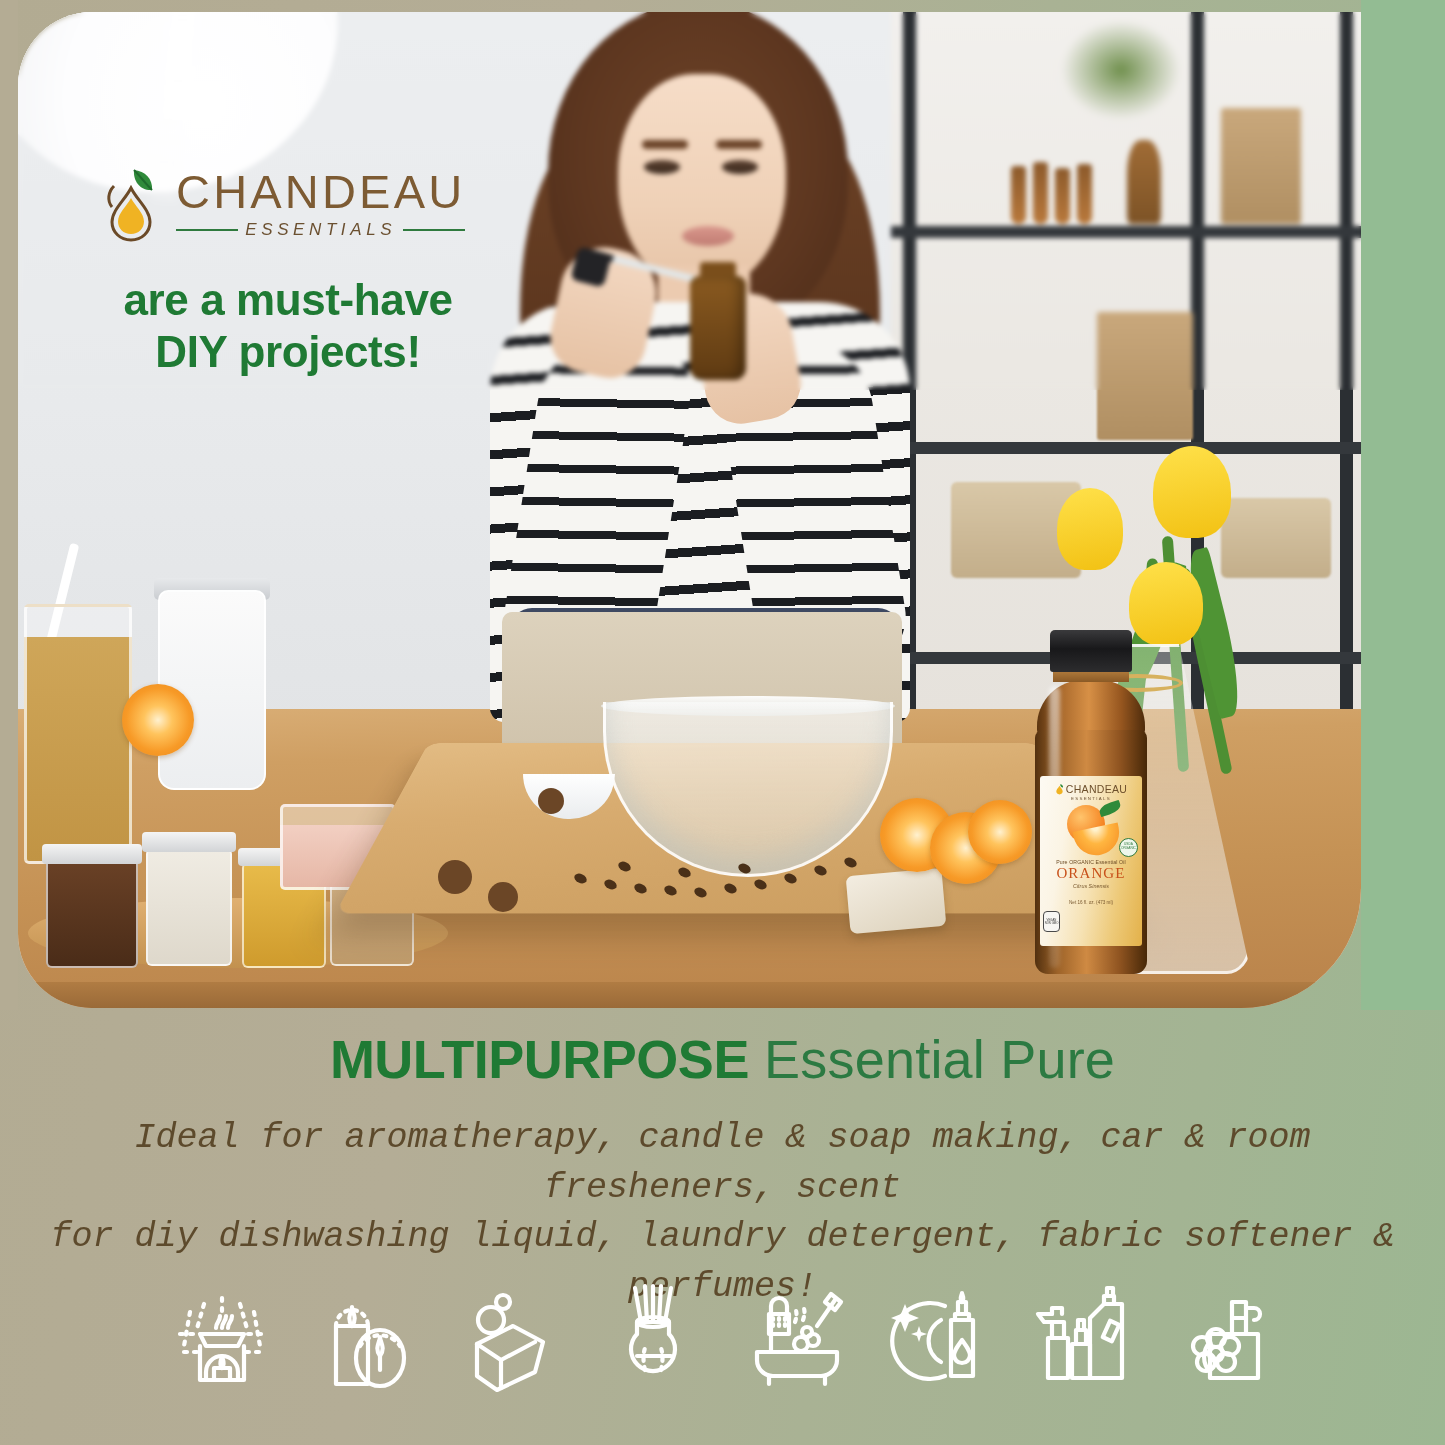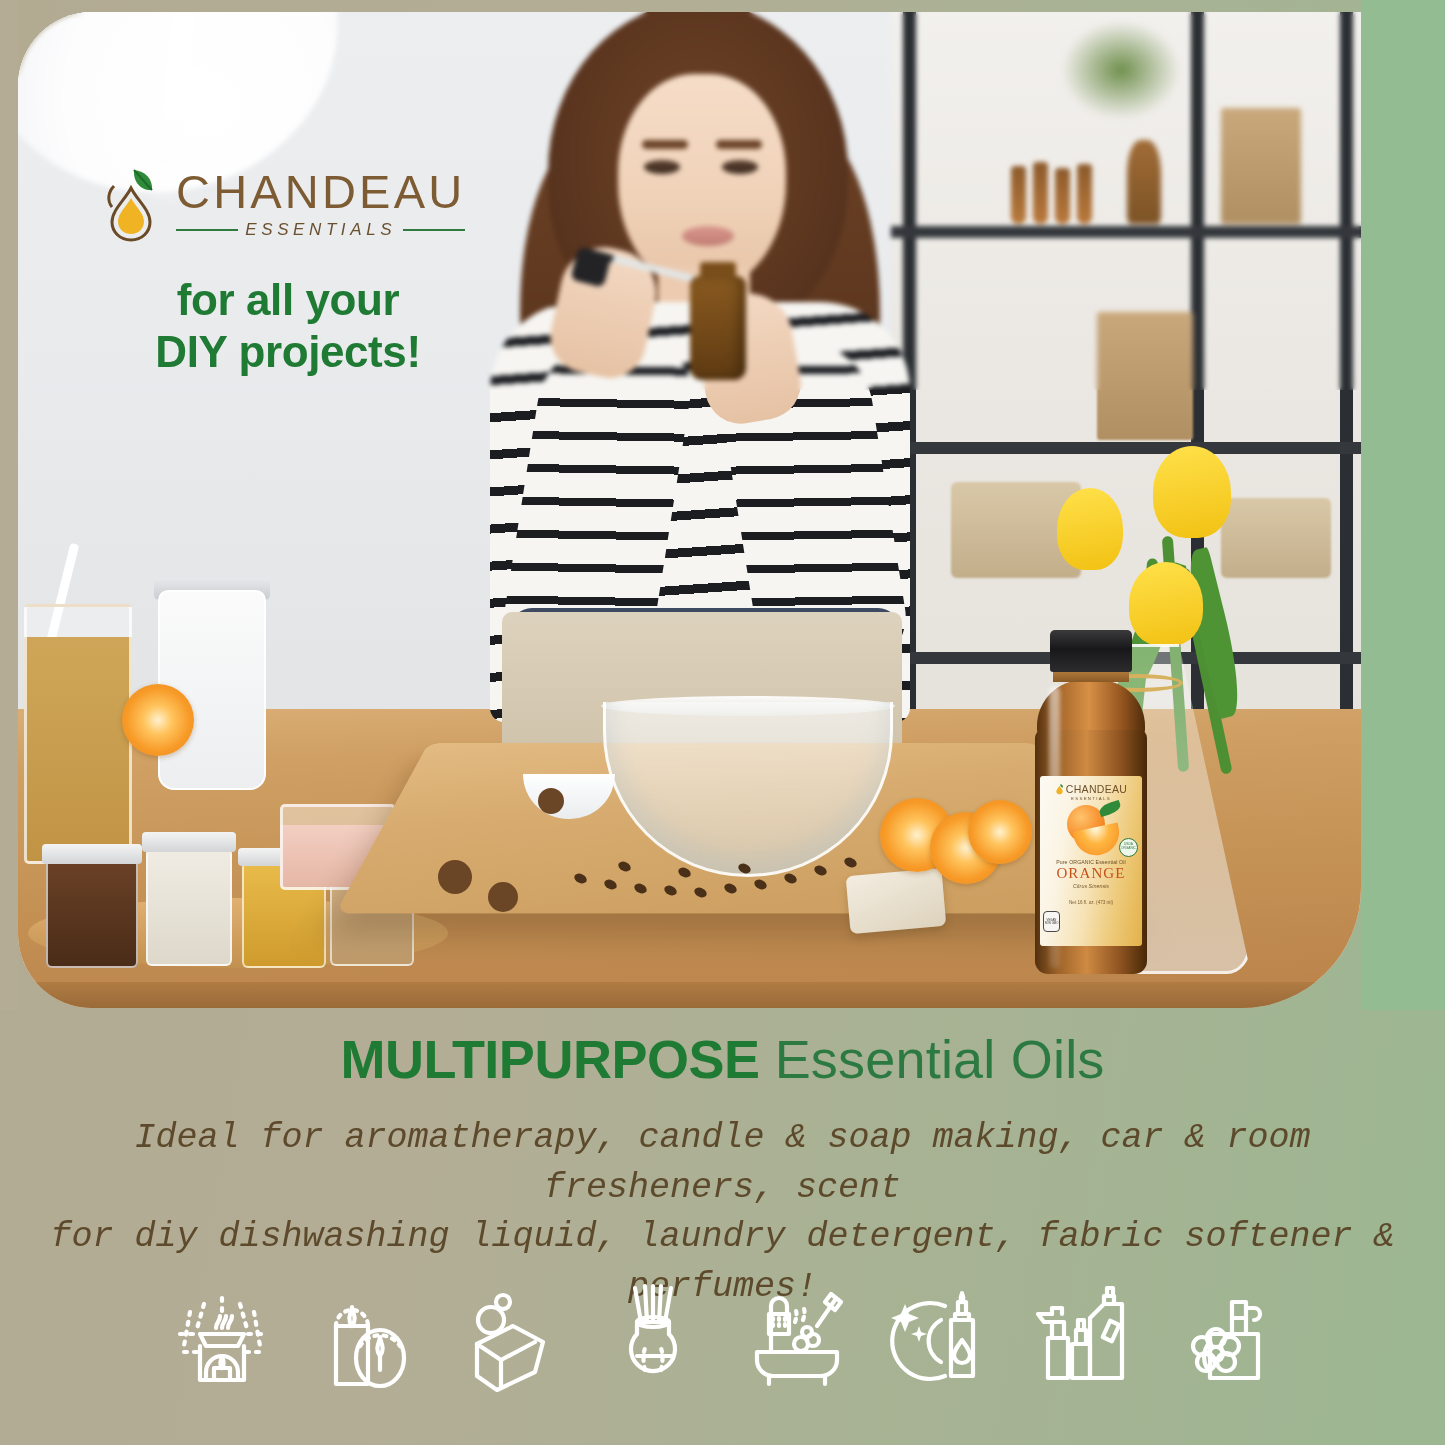--- a/index.html
+++ b/index.html
@@ -593,21 +593,21 @@
         <span class="logo-name">CHANDEAU</span>
         <span class="logo-sub-row">
           <span class="logo-rule"></span>
           <span class="logo-sub">ESSENTIALS</span>
           <span class="logo-rule"></span>
         </span>
       </span>
     </div>
 
     <div id="headline">
-      <div>for all your</div>
+      <div>are a must-have</div>
       <div>DIY projects!</div>
     </div>
 
     <div id="bottle">
       <div class="b-shoulder"></div>
       <div class="b-body"></div>
       <div class="b-collar"></div>
       <div class="b-cap"></div>
       <div class="b-shine"></div>
 
@@ -636,21 +636,21 @@
 
         <span class="bl-seal">USDA ORGANIC</span>
         <span class="bl-seal2">VEGAN NON GMO</span>
       </div>
     </div>
   </div>
 
   <div id="bottom">
 
     <div id="title">
-      <span class="t-bold">MULTIPURPOSE</span><span class="t-light"> Essential Oils</span>
+      <span class="t-bold">MULTIPURPOSE</span><span class="t-light"> Essential Pure</span>
     </div>
 
     <div id="desc">
       <div>Ideal for aromatherapy, candle &amp; soap making, car &amp; room fresheners, scent</div>
       <div>for diy dishwashing liquid, laundry detergent, fabric softener &amp; perfumes!</div>
     </div>
 
     <div id="icons">
 
       <span class="ic">

